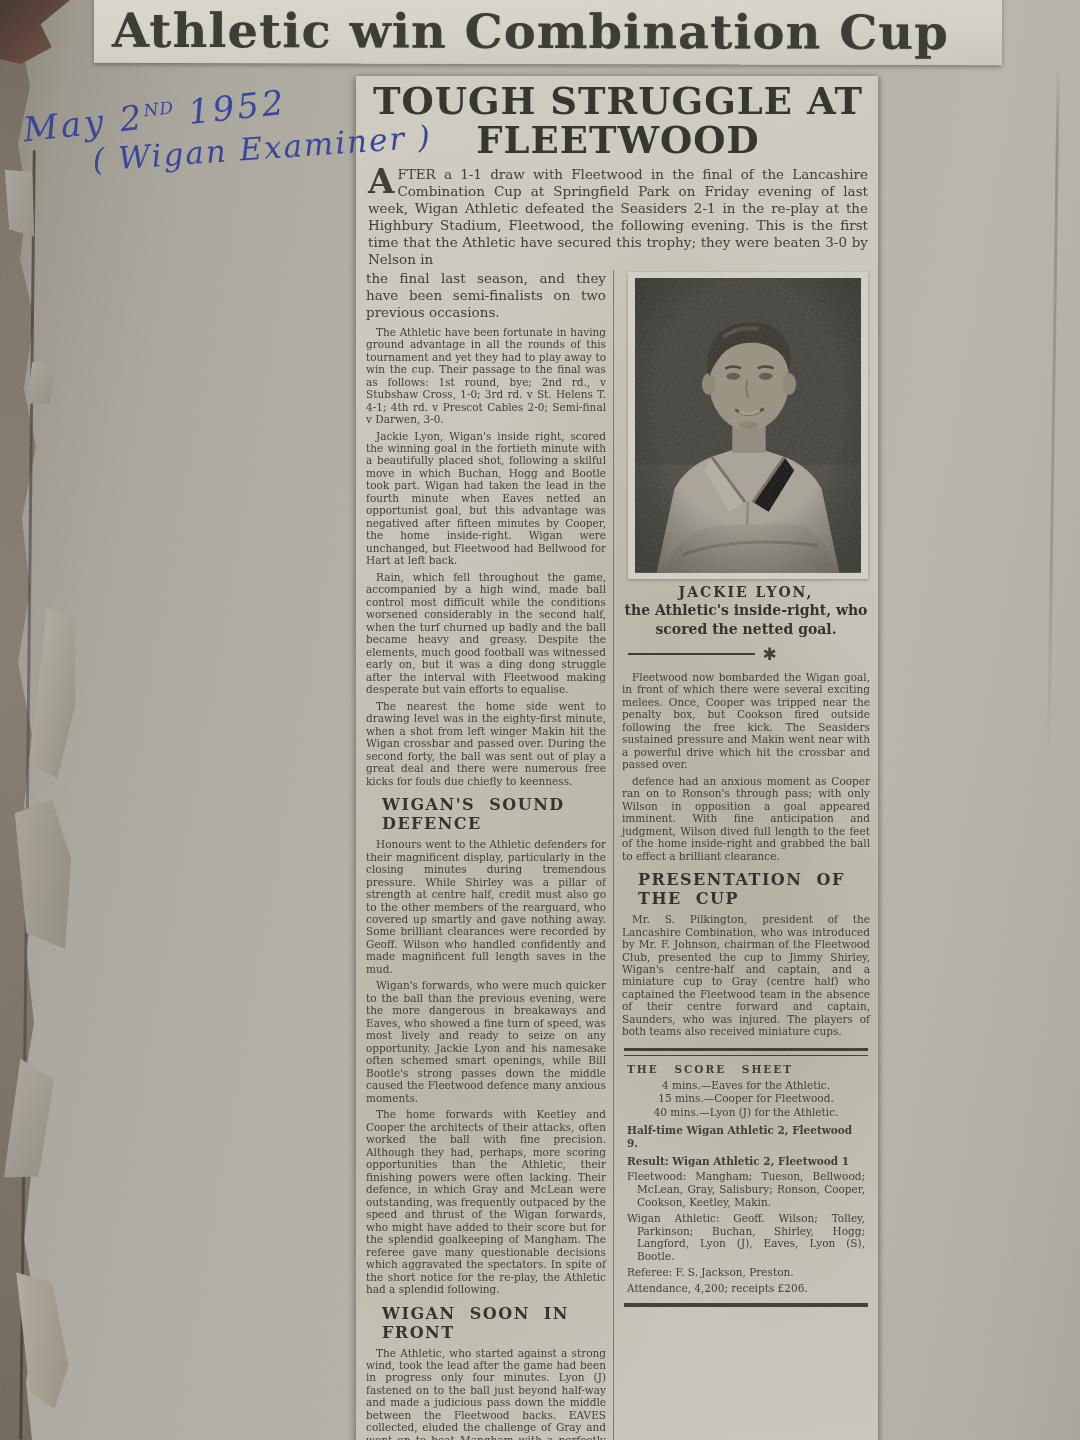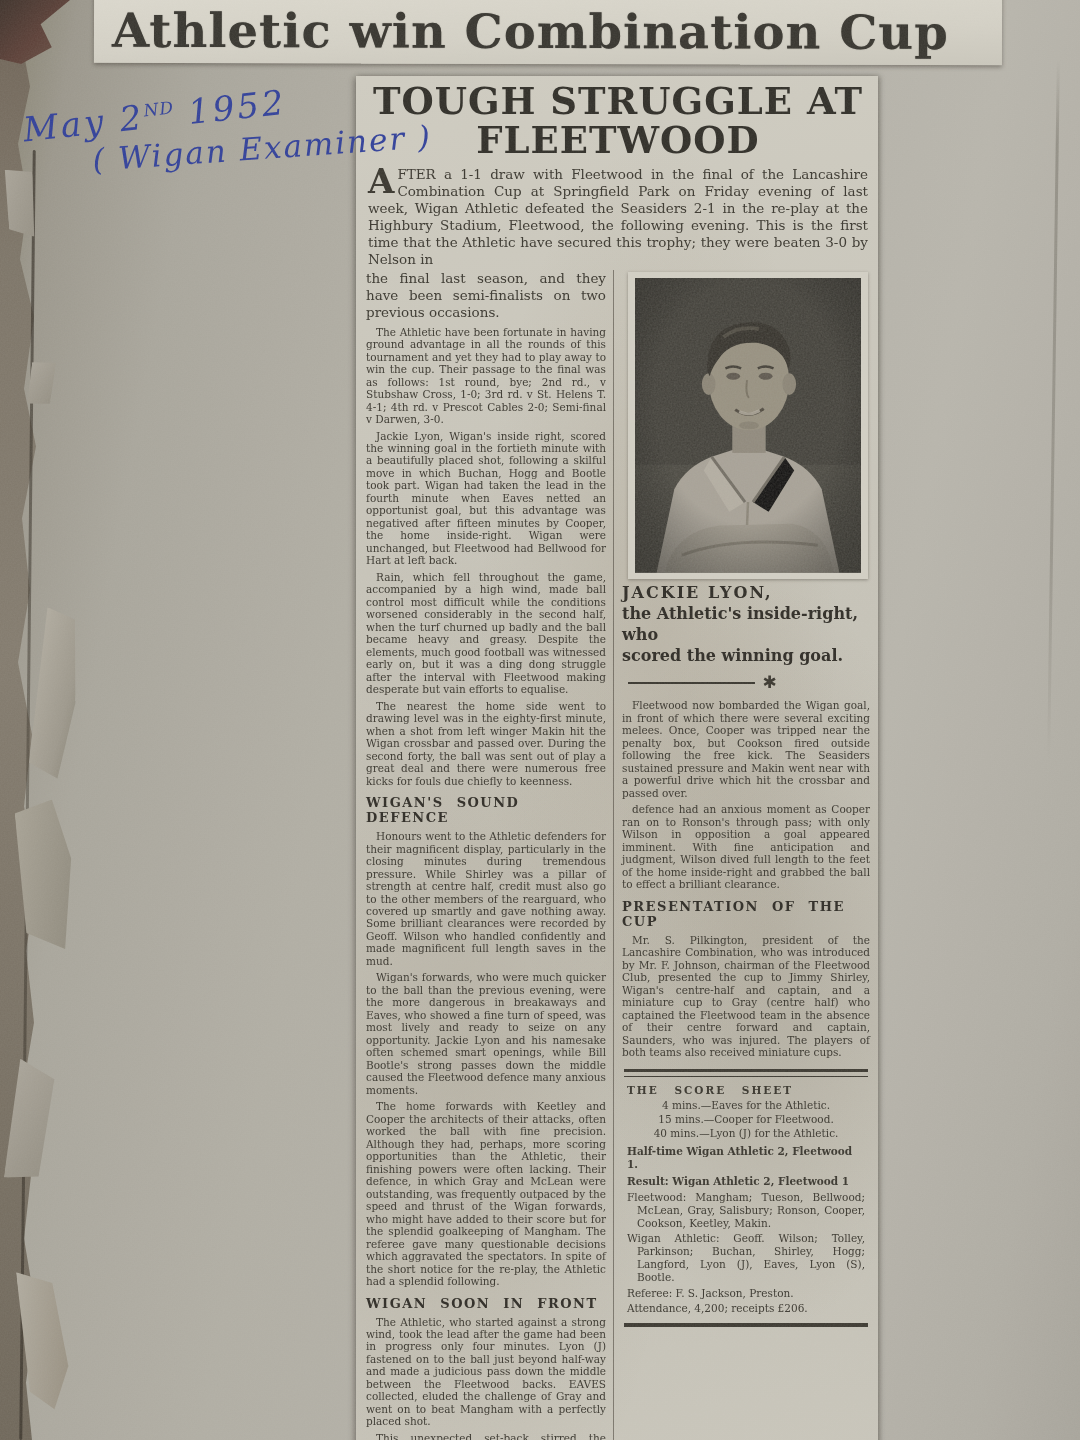--- a/index.html
+++ b/index.html
@@ -55,26 +55,26 @@
       radial-gradient(ellipse at 80% 64%,rgba(100,84,60,.16),rgba(100,84,60,0) 30%);}
   .article-title{margin:2px 0 6px;text-align:center;font-size:37px;line-height:1.06;
     font-weight:700;color:#302e28;letter-spacing:1px;}
   .lead{font-size:13.5px;line-height:1.26;text-align:justify;margin:4px 2px 2px;}
   .dropcap{float:left;font-size:34px;line-height:.82;font-weight:700;margin:2px 3px 0 0;}
   .cols{display:flex;position:relative;z-index:2;margin-top:2px;}
   .col-left{width:247px;padding-right:7px;box-sizing:border-box;}
   .col-right{width:257px;border-left:1px solid rgba(62,57,47,.55);padding-left:8px;box-sizing:border-box;}
   .col-left p,.col-right p{font-size:10.5px;line-height:1.19;text-align:justify;margin:0 0 4px;text-indent:10px;}
   p.lead-cont{font-size:13.5px;line-height:1.24;text-indent:0;margin-bottom:5px;}
-  h3.section{font-size:13px;font-weight:700;letter-spacing:1.5px;word-spacing:7px;color:#2f2c26;margin:8px 0 5px;}
+  h3.section{font-size:16px;font-weight:700;letter-spacing:1.5px;word-spacing:7px;color:#2f2c26;margin:8px 16px 5px;}
   h3.section.centered{text-align:left;}
   
   .photo-frame{margin:2px 2px 4px 6px;background:#d2cfc4;padding:6px 7px;box-shadow:0 1px 3px rgba(50,45,38,.4);}
   .photo-frame svg{display:block;width:100%;height:auto;}
-  .photo-caption{text-align:left;font-size:16px;line-height:1.3;font-weight:700;color:#2f2c26;margin:4px 0 8px;}
+  .photo-caption{text-align:center;font-size:14px;line-height:1.3;font-weight:700;color:#2f2c26;margin:4px 0 8px;}
   .photo-caption .cap-name{letter-spacing:2px;}
   .star-divider{display:flex;align-items:center;margin:8px 14px 8px 6px;color:#3a372f;}
   .star-divider .line{flex:1.6;border-top:2px solid #3a372f;}
   .star-divider .star{font-size:17px;margin-left:8px;line-height:1;}
   .star-divider .gap{flex:1;}
   
   .score-box{margin-top:6px;padding:2px 2px 6px;}
   .score-topline{height:4px;border-top:3px solid #3d3a32;border-bottom:1px solid #3d3a32;margin:2px 0 7px;}
   .score-title{text-align:center;font-size:12.5px;font-weight:700;letter-spacing:2px;word-spacing:10px;margin:0 0 6px;}
   .score-box p{font-size:10.5px;line-height:1.22;margin:0 3px 3px;text-indent:0;text-align:left;}
@@ -172,39 +172,39 @@
           <path d="M102,134 Q116,144 131,133" stroke="#4a443a" stroke-width="3" fill="none"></path>
           <path d="M106,136 Q116,141 127,135" stroke="#b9b3a5" stroke-width="3" fill="none" opacity="0.8"></path>
           <ellipse cx="116" cy="150" rx="10" ry="4" fill="#7d7668" opacity="0.6"></ellipse>
           <rect width="230" height="300" fill="url(#vign)"></rect>
           <rect width="230" height="300" filter="url(#photonoise)" opacity="0.5"></rect>
         </svg>
       </div>
       <div class="photo-caption">
         <span class="cap-name">JACKIE  LYON,</span><br>
         <span>the  Athletic's  inside-right,  who</span><br>
-        <span>scored  the  winning  goal.</span>
+        <span>scored  the  netted  goal.</span>
       </div>
       <div class="star-divider">
         <span class="line"></span>
         <span class="star">✱</span>
         <span class="gap"></span>
       </div>
       <p>Fleetwood now bombarded the Wigan goal, in front of which there were several exciting melees. Once, Cooper was tripped near the penalty box, but Cookson fired outside following the free kick. The Seasiders sustained pressure and Makin went near with a powerful drive which hit the crossbar and passed over.</p>
       <p>defence had an anxious moment as Cooper ran on to Ronson's through pass; with only Wilson in opposition a goal appeared imminent. With fine anticipation and judgment, Wilson dived full length to the feet of the home inside-right and grabbed the ball to effect a brilliant clearance.</p>
       <h3 class="section centered">PRESENTATION  OF  THE  CUP</h3>
       <p>Mr. S. Pilkington, president of the Lancashire Combination, who was introduced by Mr. F. Johnson, chairman of the Fleetwood Club, presented the cup to Jimmy Shirley, Wigan's centre-half and captain, and a miniature cup to Gray (centre half) who captained the Fleetwood team in the absence of their centre forward and captain, Saunders, who was injured.  The players of both teams also received miniature cups.</p>
 
       <div class="score-box">
         <div class="score-topline"></div>
         <p class="score-title">THE  SCORE  SHEET</p>
         <p class="goal-line">4 mins.—Eaves for the Athletic.</p>
         <p class="goal-line">15 mins.—Cooper for Fleetwood.</p>
         <p class="goal-line">40 mins.—Lyon (J) for the Athletic.</p>
-        <p class="bold">Half-time Wigan Athletic 2, Fleetwood 1.</p>
+        <p class="bold">Half-time Wigan Athletic 2, Fleetwood 9.</p>
         <p class="bold">Result: Wigan Athletic 2, Fleetwood 1</p>
         <p class="hang">Fleetwood: Mangham; Tueson, Bellwood; McLean, Gray, Salisbury; Ronson, Cooper, Cookson, Keetley, Makin.</p>
         <p class="hang">Wigan Athletic: Geoff. Wilson; Tolley, Parkinson; Buchan, Shirley, Hogg; Langford, Lyon (J), Eaves, Lyon (S), Bootle.</p>
         <p>Referee: F. S. Jackson, Preston.</p>
         <p>Attendance, 4,200; receipts £206.</p>
         <div class="score-bottomline"></div>
       </div>
     </div>
   </div>
 </div>

